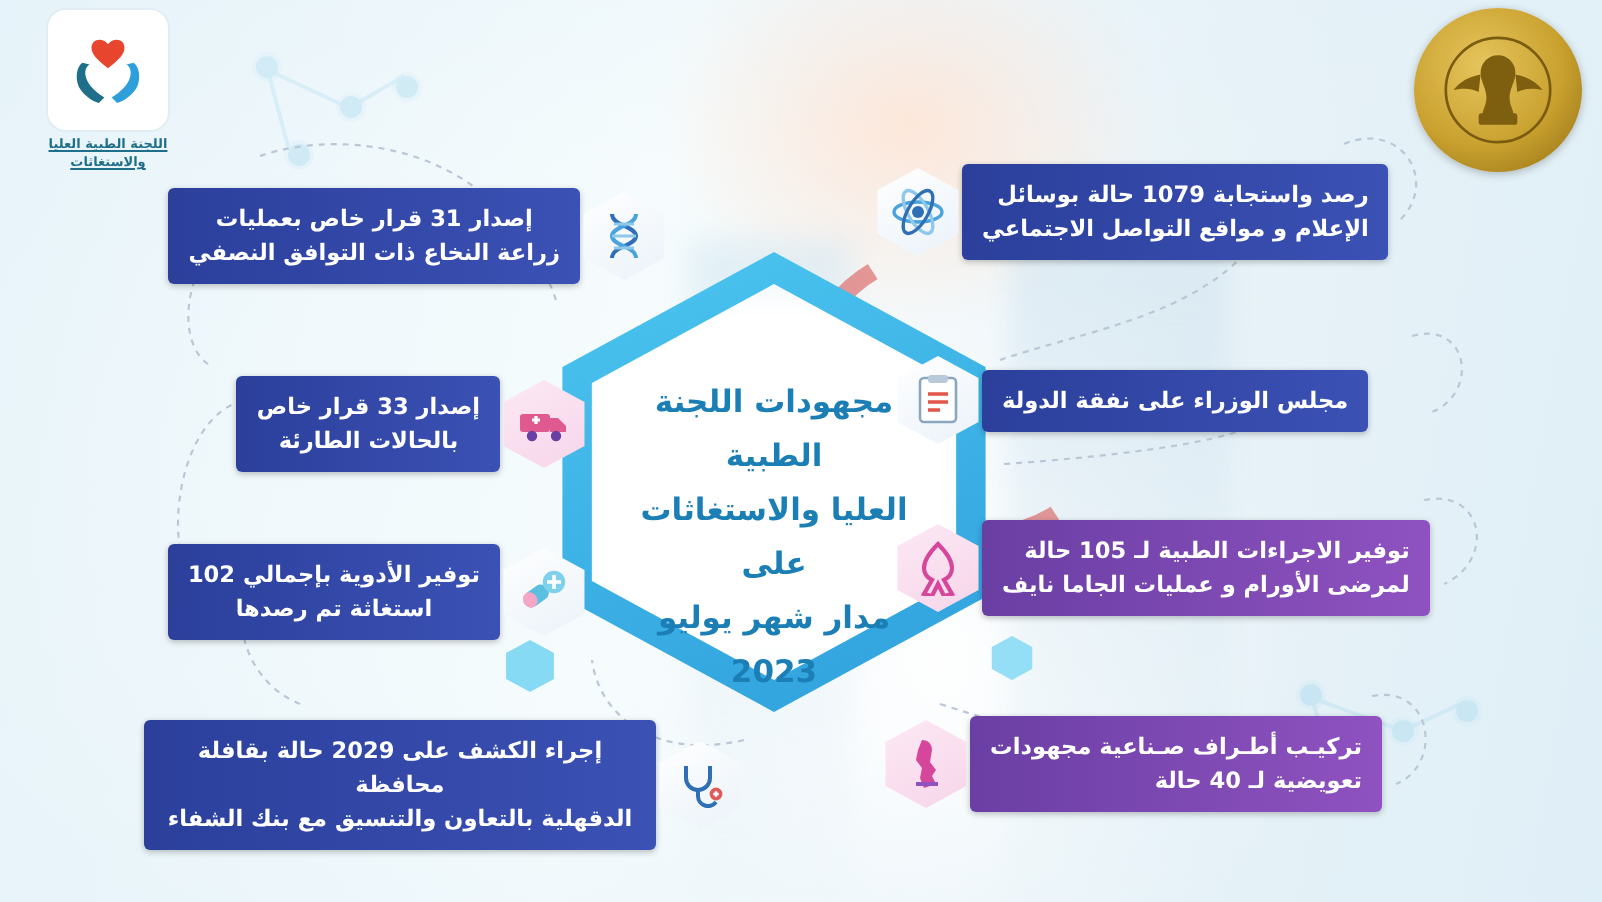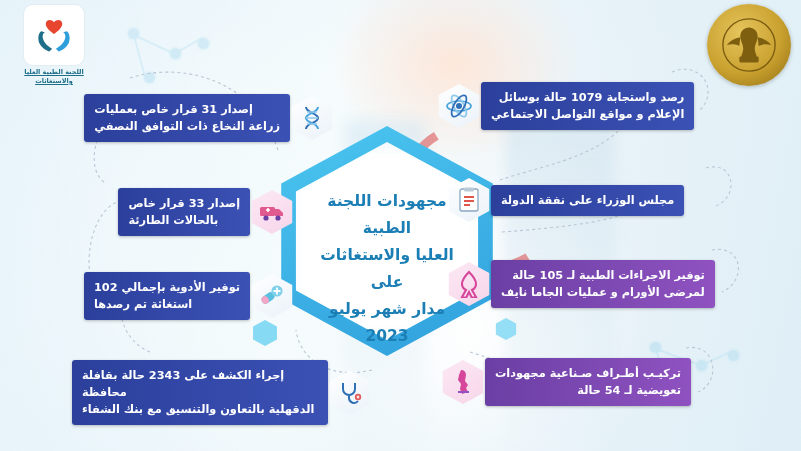--- a/index.html
+++ b/index.html
@@ -175,21 +175,21 @@
     gap: 0;
   }
   .item .txt {
     background: linear-gradient(90deg, #2f3a8f 0%, #3a4aa6 60%, #4a5bbb 100%);
     color: #ffffff;
     font-size: 11.3px;
     line-height: 17px;
     font-weight: bold;
     padding: 7px 10px;
     border-radius: 3px;
-    text-align: left;
+    text-align: center;
     box-shadow: 0 1px 3px rgba(0,0,0,.25);
   }
   .item.blue-dark .txt { background: linear-gradient(90deg,#2b3f9b 0%, #3b51b4 100%); }
   .item.pinkish .txt { background: linear-gradient(90deg,#6a3fa4 0%, #8f52c0 100%); }
   .icon-hex {
     width: 44px; height: 44px;
     flex: 0 0 44px;
     clip-path: polygon(50% 0%, 96% 25%, 96% 75%, 50% 100%, 4% 75%, 4% 25%);
     display: flex;
     align-items: center;
@@ -346,21 +346,21 @@
   <div class="item blue-dark" id="item-stetho">
     <div class="icon-hex white">
       <svg width="26" height="26" viewBox="0 0 26 26">
         <path d="M6 3v6a6 6 0 0 0 12 0V3" fill="none" stroke="#2f6fb5" stroke-width="2"></path>
         <path d="M12 15v3a5 5 0 0 0 9 3" fill="none" stroke="#2f6fb5" stroke-width="2"></path>
         <circle cx="21" cy="17" r="3.2" fill="#e05a5a"></circle>
         <path d="M19.6 17h2.8M21 15.6v2.8" stroke="#fff" stroke-width="1.2"></path>
       </svg>
     </div>
     <div class="txt">
-      <div>إجراء الكشف على 2343 حالة بقافلة محافظة</div>
+      <div>إجراء الكشف على 2029 حالة بقافلة محافظة</div>
       <div>الدقهلية بالتعاون والتنسيق مع بنك الشفاء</div>
     </div>
   </div>
 
   <div class="item blue-dark" id="item-media">
     <div class="icon-hex white">
       <svg width="28" height="28" viewBox="0 0 28 28">
         <ellipse cx="14" cy="14" rx="12" ry="5" fill="none" stroke="#4aa3dd" stroke-width="1.7"></ellipse>
         <ellipse cx="14" cy="14" rx="12" ry="5" fill="none" stroke="#8ec8ea" stroke-width="1.7" transform="rotate(60 14 14)"></ellipse>
         <ellipse cx="14" cy="14" rx="12" ry="5" fill="none" stroke="#2f6fb5" stroke-width="1.7" transform="rotate(120 14 14)"></ellipse>
@@ -400,17 +400,17 @@
 
   <div class="item pinkish" id="item-prosth">
     <div class="icon-hex pink">
       <svg width="22" height="28" viewBox="0 0 22 28">
         <path d="M9 2c3 0 5 2 5 5l-1 6 3 4-2 3 2 4-6 2-2-5 1-5-3-4 1-5z" fill="#d6469a"></path>
         <path d="M6 24h11" stroke="#8f52c0" stroke-width="2"></path>
       </svg>
     </div>
     <div class="txt">
       <div>تركيـب أطـراف صـناعية مجهودات</div>
-      <div>تعويضية لـ 54 حالة</div>
+      <div>تعويضية لـ 40 حالة</div>
     </div>
   </div>
 
 </div>
 
 </body></html>

